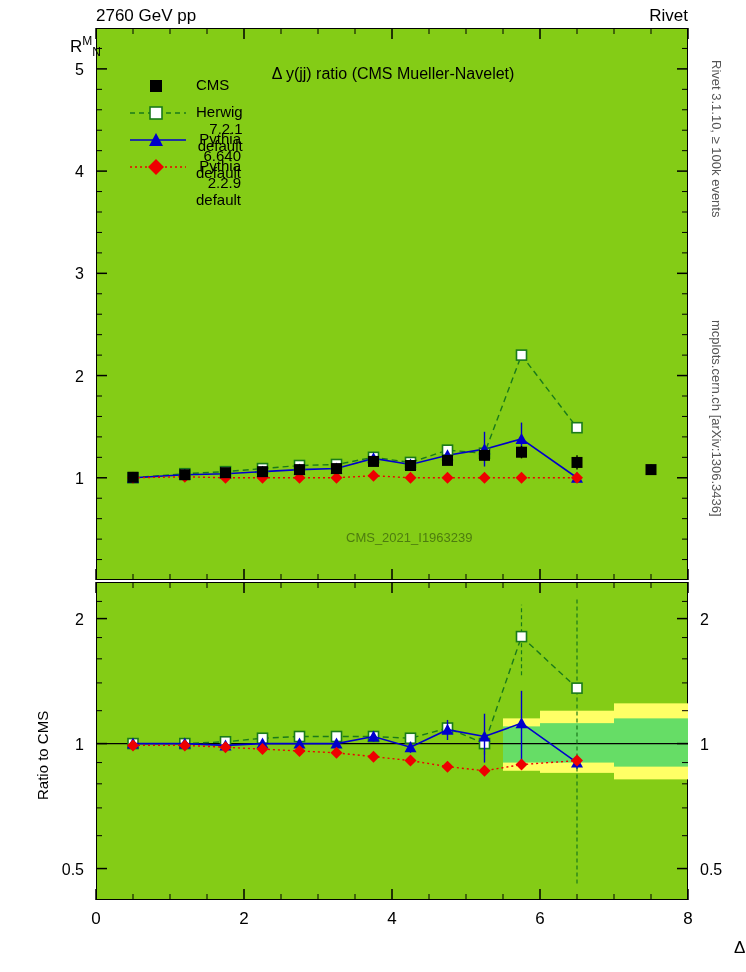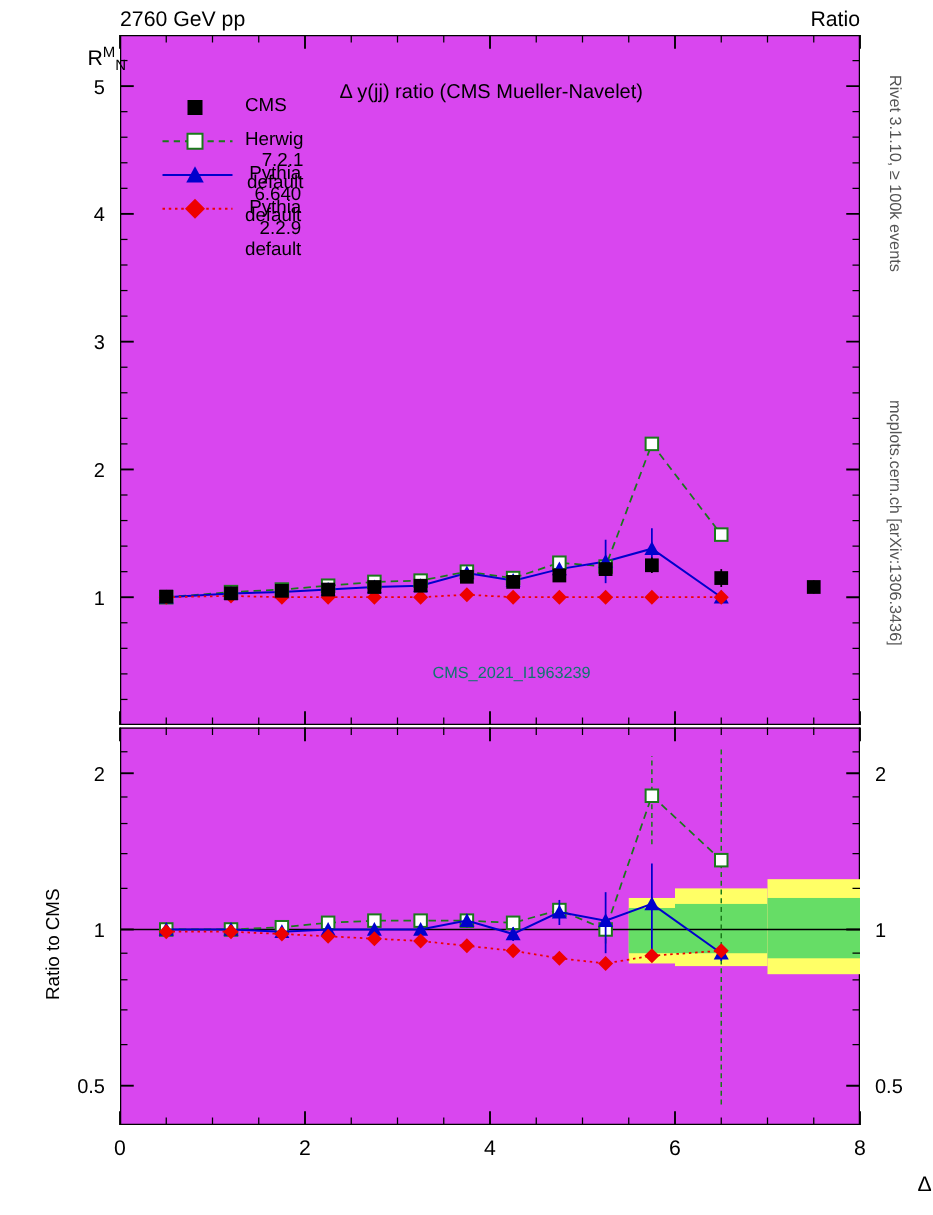--- a/index.html
+++ b/index.html
@@ -6,47 +6,47 @@
   body{width:746px;height:972px;background:#ffffff;font-family:"Liberation Sans",sans-serif;color:#000;}
   #root{position:relative;width:746px;height:740px;}
 
   .txt{position:absolute;white-space:nowrap;}
 
   
   .hdr-left{left:96px;top:6px;font-size:17px;}
   .hdr-right{right:58px;top:6px;font-size:17px;}
 
   
-  .frame{position:absolute;border:1.5px solid #000;box-sizing:border-box;background:#d946ef;}
+  .frame{position:absolute;border:1.5px solid #000;box-sizing:border-box;background:#84cc16;}
   #mainframe{left:96px;top:28px;width:592px;height:552px;}
   #ratioframe{left:96px;top:582px;width:592px;height:318px;}
 
   .title{left:0;top:0;width:592px;text-align:center;font-size:16px;}
 
   
   .rot{position:absolute;transform-origin:0 0;white-space:nowrap;}
 
   
   #legend{position:absolute;left:130px;top:75px;font-size:15px;}
   .lg-row{position:relative;height:27px;}
   .lg-mark{position:absolute;left:0;top:0;width:56px;height:22px;}
   .lg-text{position:absolute;left:66px;top:1px;font-size:15px;text-align:right;}
 
-  .watermark{color:#0f766e;font-size:13px;}
+  .watermark{color:#4d7c0f;font-size:13px;}
 
   svg{position:absolute;left:0;top:0;overflow:visible;}
   .axis-title{font-size:17px;margin-left:48px;}
 </style>
 </head>
 <body>
 
 <div id="root">
 
   <div class="txt hdr-left">2760 GeV pp</div>
-  <div class="txt hdr-right">Ratio</div>
+  <div class="txt hdr-right">Rivet</div>
 
   <div class="frame" id="mainframe">
     <div class="txt title" style="top:36px;">Δ y(jj) ratio (CMS Mueller-Navelet)</div>
   </div>
 
   <div class="frame" id="ratioframe"></div>
 
   <svg width="746" height="972">
     <g id="gfx">
         <rect x="503" y="718.3763040819593" width="37" height="52.39656063572659" fill="#ffff66"></rect>

